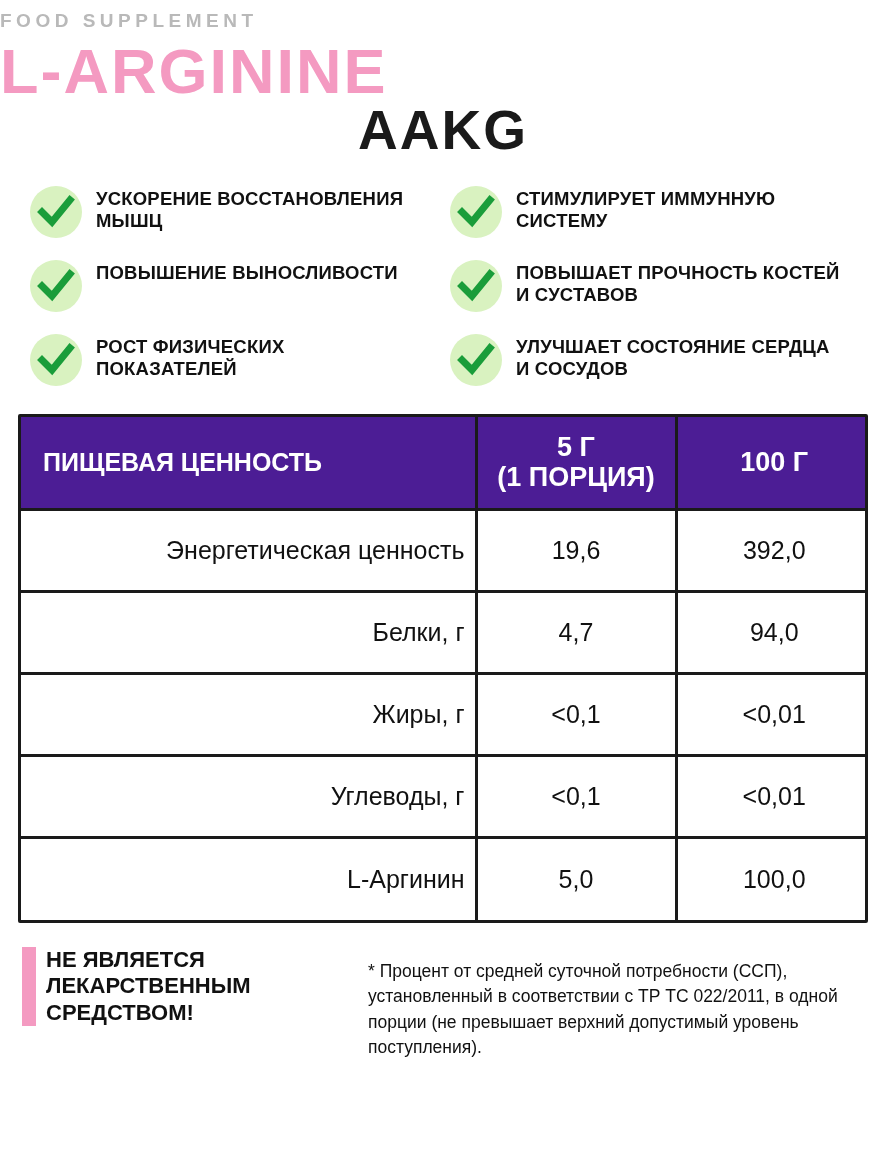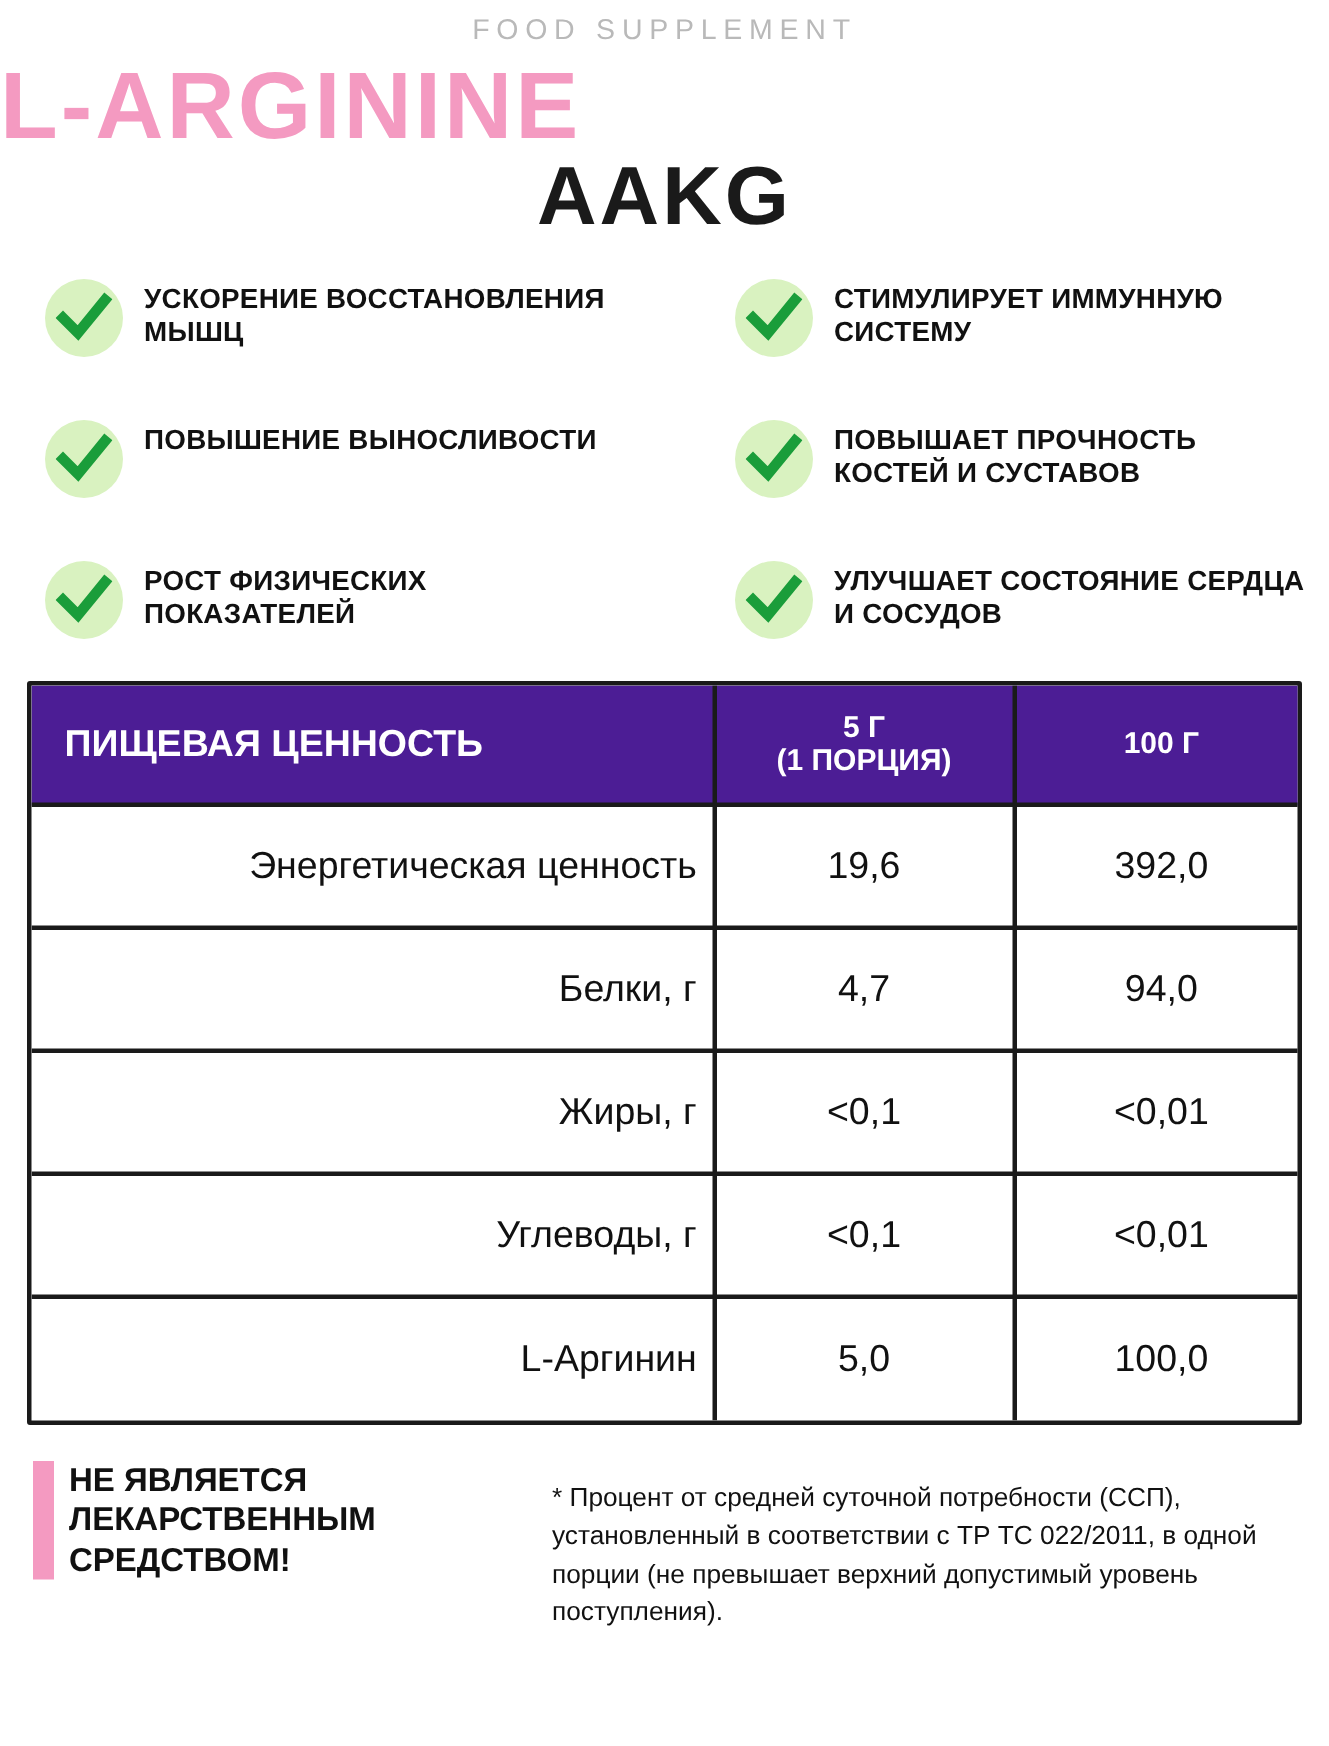--- a/index.html
+++ b/index.html
@@ -14,25 +14,25 @@
   .page {
     position: relative;
     width: 886px;
     height: 1164px;
     background: #ffffff;
     overflow: hidden;
   }
 
   
   .supp-label {
-    text-align: center;
+    text-align: left;
     color: #b9b9b9;
     font-size: 19px;
     letter-spacing: 4.5px;
-    font-weight: 400;
+    font-weight: 700;
     margin-top: 10px;
   }
   .title-main {
     color: #f49ac1;
     font-size: 63px;
     font-weight: bold;
     letter-spacing: 2px;
     line-height: 1.05;
     margin-top: 6px;
     -webkit-text-stroke: 0px;
@@ -48,21 +48,20 @@
   }
 
   
   .benefits {
     display: grid;
     grid-template-columns: 420px 1fr;
     row-gap: 20px;
     column-gap: 0px;
     margin: 24px 0 16px 30px;
     width: 840px;
-    gap: 40px;
   }
   .benefit {
     display: flex;
     align-items: flex-start;
     gap: 14px;
   }
   .check-circle {
     flex: 0 0 auto;
     width: 52px;
     height: 52px;
@@ -120,21 +119,21 @@
     vertical-align: middle;
     border-bottom: 3px solid #1a1a1a;
   }
   .nutrition thead th.head-name {
     text-align: left;
     padding-left: 22px;
   }
   .nutrition thead th.head-col {
     text-align: center;
     line-height: 1.1;
-    font-size: 20px;
+    font-size: 27px;
   }
   .col-name { width: 455px; }
   .col-serv { width: 200px; }
   .col-hund { width: 195px; }
 
   .nutrition tbody td {
     font-size: 25px;
     color: #111111;
     padding: 18px 10px;
     height: 82px;

